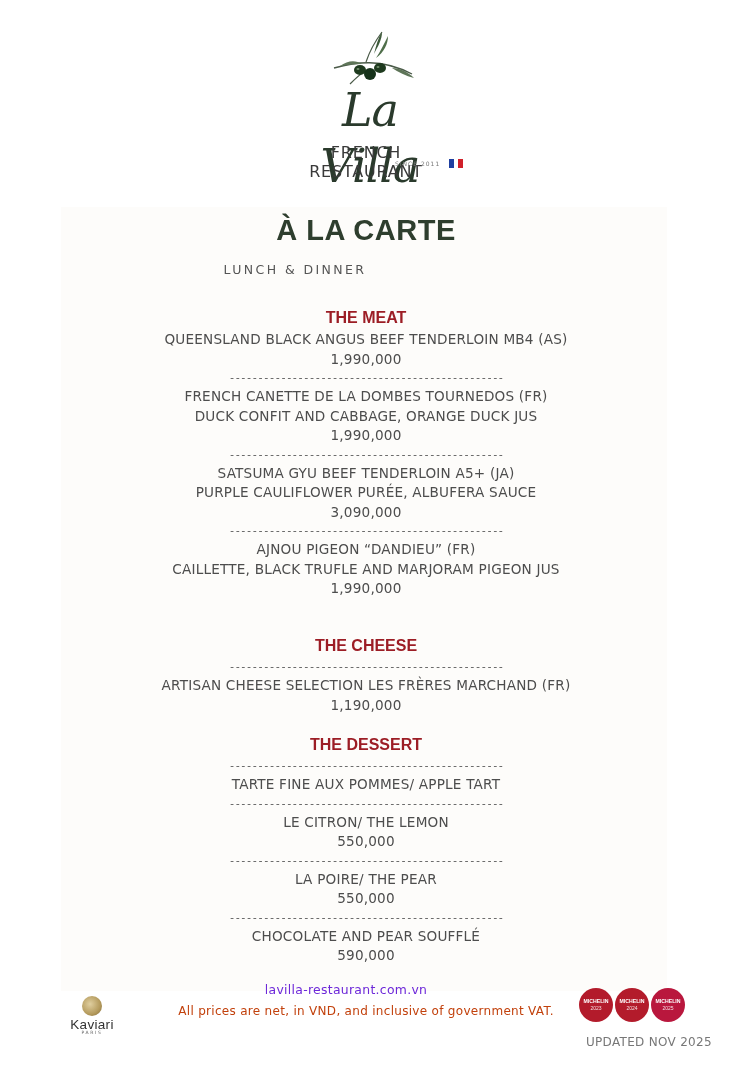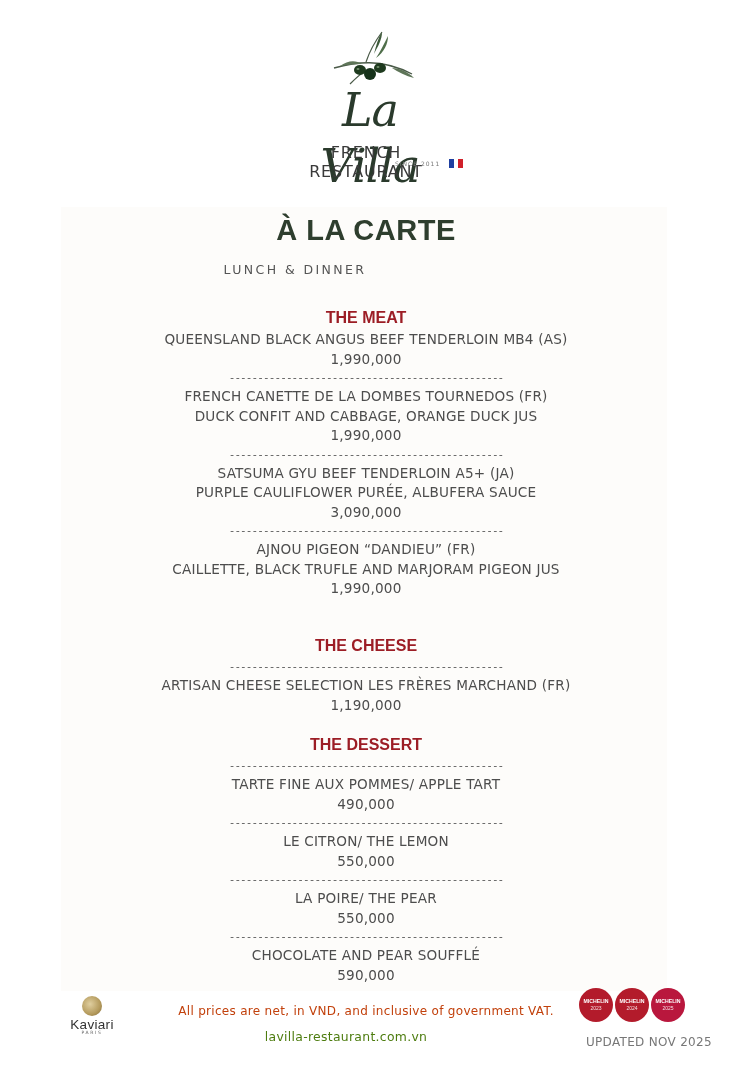--- a/index.html
+++ b/index.html
@@ -168,26 +168,26 @@
       width: 732px;
       text-align: center;
       font-family: "DejaVu Sans", sans-serif;
       font-size: 12px;
       color: #c2410c;
       letter-spacing: 0.3px;
     }
     .footer-url {
       position: absolute;
       left: 0;
-      top: 1029px;
+      top: 982px;
       width: 692px;
       text-align: center;
       font-family: "DejaVu Sans", sans-serif;
       font-size: 12.4px;
-      color: #4d7c0f;
+      color: #6d28d9;
       letter-spacing: 0.3px;
     }
     .badges {
       position: absolute;
       left: 579px;
       top: 988px;
       display: flex;
       gap: 2px;
     }
     .badge {
@@ -280,21 +280,20 @@
     <div class="line">ARTISAN CHEESE SELECTION LES FRÈRES MARCHAND (FR)</div>
     <div class="line">1,190,000</div>
   </div>
 </div>
 
 <div class="menu" style="top:733px;">
   <div class="section-title">THE DESSERT</div>
   <div class="divider">------------------------------------------------</div>
   <div>
     <div class="line">TARTE FINE AUX POMMES/ APPLE TART</div>
-    <div class="line">490,000</div>
   </div>
   <div class="divider">------------------------------------------------</div>
   <div>
     <div class="line">LE CITRON/ THE LEMON</div>
     <div class="line">550,000</div>
   </div>
   <div class="divider">------------------------------------------------</div>
   <div>
     <div class="line">LA POIRE/ THE PEAR</div>
     <div class="line">550,000</div>

